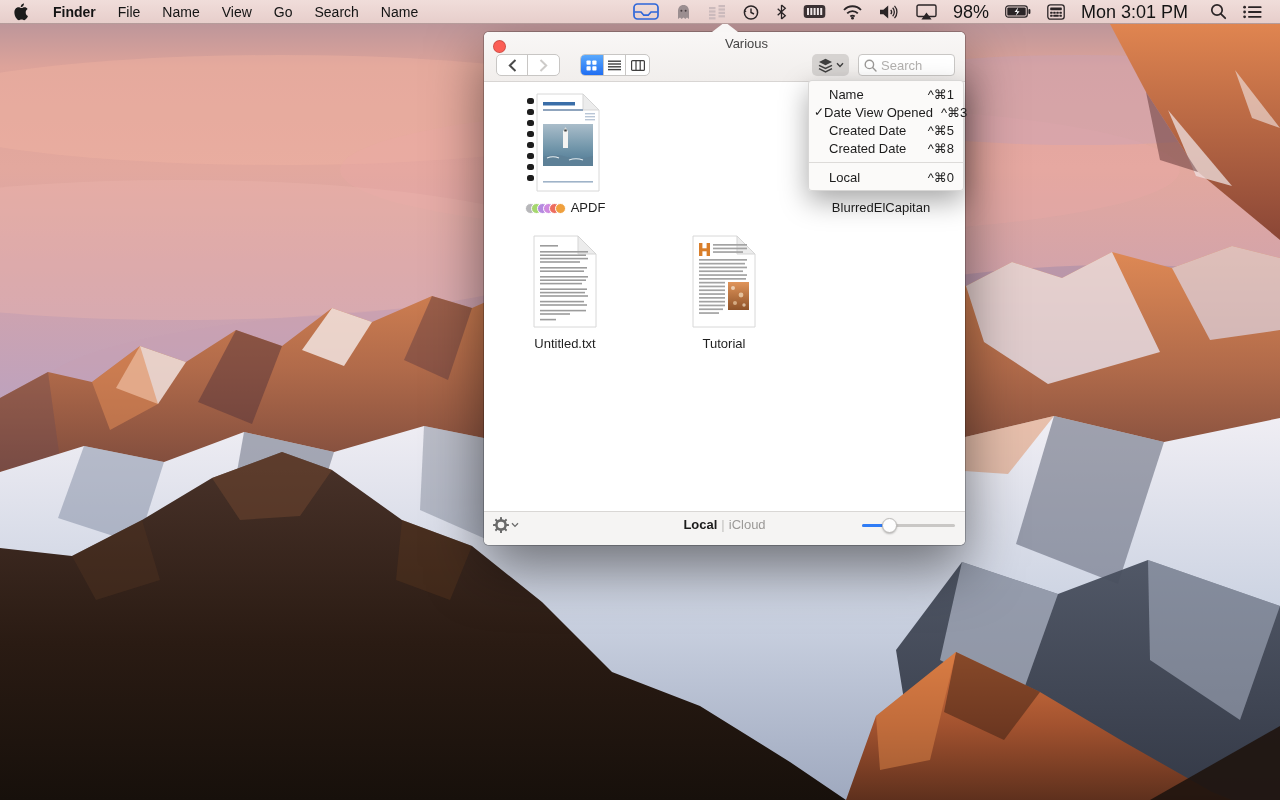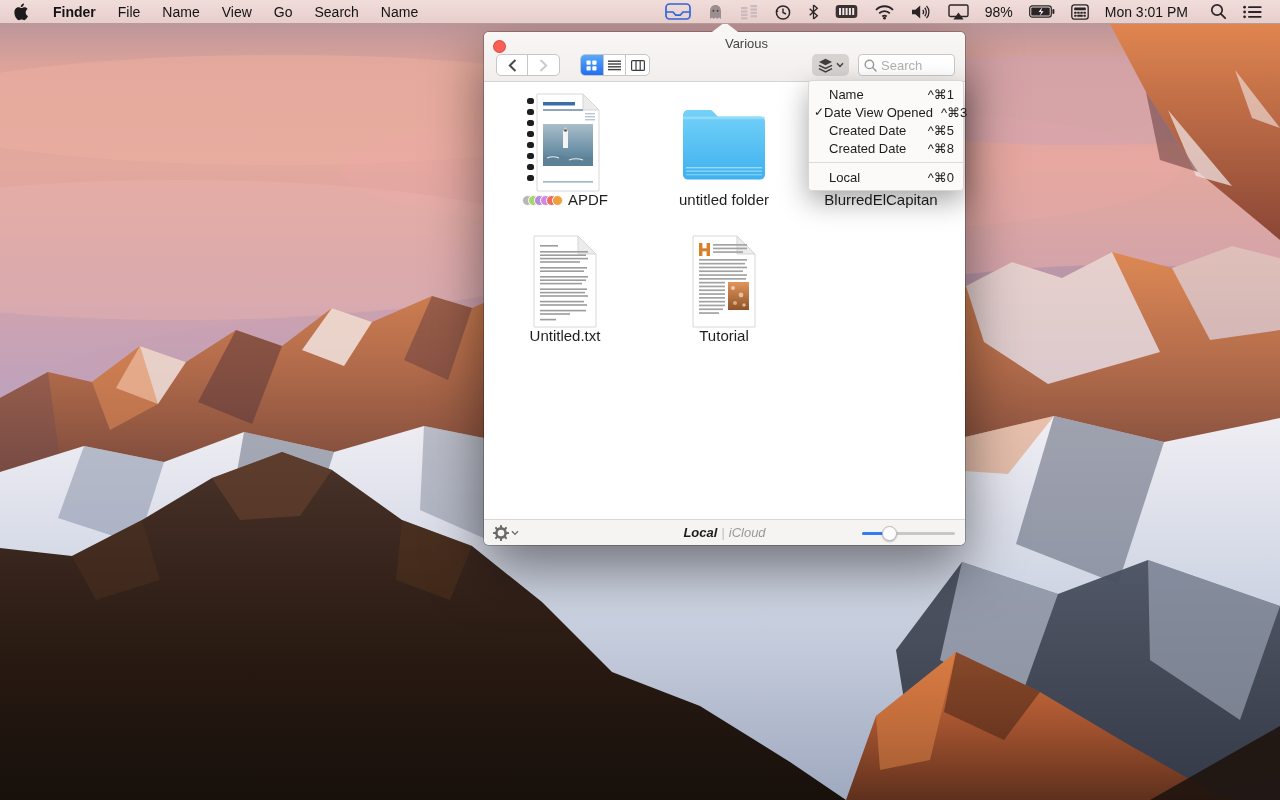--- a/index.html
+++ b/index.html
@@ -19,21 +19,21 @@
     background:linear-gradient(#f0ddda,#e7cecb);
     border-bottom:1px solid rgba(96,60,60,.4);
     font-size:14px; color:#141414;
   }
   .mb-left { display:flex; align-items:center; }
   .mb-apple { padding:0 13px 0 14px; display:flex; align-items:center; }
   .mb-item { padding:13px 11px; line-height:24px; white-space:nowrap; }
   .mb-item.bold { font-weight:bold; }
   .mb-right { margin-left:auto; display:flex; align-items:center; padding-right:6px; }
   .st { padding:0 8px; display:flex; align-items:center; line-height:24px; white-space:nowrap; }
-  .st.txt { font-size:14px; }
+  .st.txt { font-size:18px; }
 
   
   .window {
     position:absolute; left:484px; top:32px; width:481px; height:513px; z-index:20;
     background:#ffffff; border-radius:5px;
     box-shadow:0 0 0 1px rgba(0,0,0,.22), 0 22px 55px rgba(0,0,0,.5);
   }
   .popover-arrow {
     position:absolute; top:-10px; left:calc(50% - 13px);
     width:0; height:0; border-left:13px solid transparent; border-right:13px solid transparent;
@@ -77,21 +77,21 @@
     border:none; outline:none; width:70px; font-size:13px;
     font-family:"Liberation Sans", sans-serif; color:#0c4a6e; background:transparent; padding:0 0 0 4px;
   }
   .search-field input::placeholder { color:#b3b1af; }
 
   
   .win-content { position:absolute; top:50px; left:0; right:0; bottom:26px; background:#fff; overflow:hidden; }
   .grid-item { position:absolute; width:140px; text-align:center; }
   .icon-box { height:100px; display:flex; align-items:flex-end; justify-content:center; }
   .file-label {
-    font-size:15px; color:#1f1f1f; line-height:16px;
+    margin-top:8px; font-size:13px; color:#1f1f1f; line-height:16px;
     display:flex; align-items:center; justify-content:center;
   }
   .tagrow { display:inline-flex; align-items:center; margin-right:5px; }
   .tag { width:11px; height:11px; border-radius:50%; border:1px solid #fff; margin-left:-5px; }
   .tag:first-child { margin-left:0; }
   .tg0{background:#b7b7ba}.tg1{background:#a5d76e}.tg2{background:#b58ae0}
   .tg3{background:#cf8ae0}.tg4{background:#ed6d60}.tg5{background:#efa03e}
 
   
   .sort-menu {
@@ -100,22 +100,22 @@
     box-shadow:0 10px 28px rgba(0,0,0,.35); padding:4px 0;
   }
   .sm-row { display:flex; align-items:center; height:18px; padding:0 9px 0 5px; font-size:13px; color:#1c1c1c; }
   .sm-check { width:15px; text-align:center; font-size:12px; }
   .sm-label { flex:1; white-space:nowrap; }
   .sm-short { color:#222; margin-left:8px; }
   .sm-sep { border-top:1px solid #dddbd9; margin:5px 0; height:0; }
 
   
   .win-footer {
-    position:absolute; left:0; right:0; bottom:0; height:26px;
-    background:#f5f4f3; border-top:1px solid #d9d7d5; border-radius:0 0 5px 5px;font-style:italic;
+    position:absolute; left:0; right:0; bottom:0; height:34px;
+    background:#f5f4f3; border-top:1px solid #d9d7d5; border-radius:0 0 5px 5px;
   }
   .footer-center {
     position:absolute; left:0; right:0; top:0; height:26px; line-height:26px;
     text-align:center; font-size:13px;
   }
   .footer-center .local { font-weight:bold; color:#1c1c1c; }
   .footer-center .div { color:#c2c0be; padding:0 4px; }
   .footer-center .icloud { color:#9b9997; }
   .gear-btn { position:absolute; left:9px; top:5px; display:flex; align-items:center; gap:2px; }
   .zoom-slider { position:absolute; right:10px; top:0; width:93px; height:26px; }
@@ -469,40 +469,20 @@
             <span class="tag tg1"></span>
             <span class="tag tg2"></span>
             <span class="tag tg3"></span>
             <span class="tag tg4"></span>
             <span class="tag tg5"></span>
           </span>
         <span>APDF</span>
       </div>
     </div>
 
-    <div class="grid-item" style="left:170px; top:10px;">
-      <div class="icon-box">
-        <svg class="pageicon" width="90" height="82" viewBox="0 0 90 82" style="margin-bottom:6px;">
-          <defs>
-              <linearGradient id="folderG" x1="0" y1="0" x2="0" y2="1">
-                <stop offset="0" stop-color="#74d2f8"></stop>
-                <stop offset="1" stop-color="#3fb0ef"></stop>
-              </linearGradient>
-            </defs>
-          <path d="M4,11 a5,5 0 0 1 5,-5 h22 a4,4 0 0 1 3,1.4 l4.8,5.2 H81 a5,5 0 0 1 5,5 v53 a5,5 0 0 1 -5,5 H9 a5,5 0 0 1 -5,-5 Z" fill="url(#folderG)"></path>
-          <rect x="4" y="12.6" width="82" height="2.6" fill="#9fe0fa" opacity="0.7"></rect>
-          <rect x="7" y="63" width="76" height="1.4" fill="#a5e3fb" opacity="0.85"></rect>
-          <rect x="7" y="66.5" width="76" height="1.4" fill="#a5e3fb" opacity="0.7"></rect>
-          <rect x="7" y="70" width="76" height="1.4" fill="#a5e3fb" opacity="0.55"></rect>
-        </svg>
-      </div>
-      <div class="file-label">
-          <span>untitled folder</span>
-        </div>
-    </div>
 
     <div class="grid-item" style="left:327px; top:10px;">
       <div class="icon-box"></div>
       <div class="file-label">
           <span>BlurredElCapitan</span>
         </div>
     </div>
 
     <div class="grid-item" style="left:11px; top:152px;">
       <div class="icon-box" style="height:94px;">

